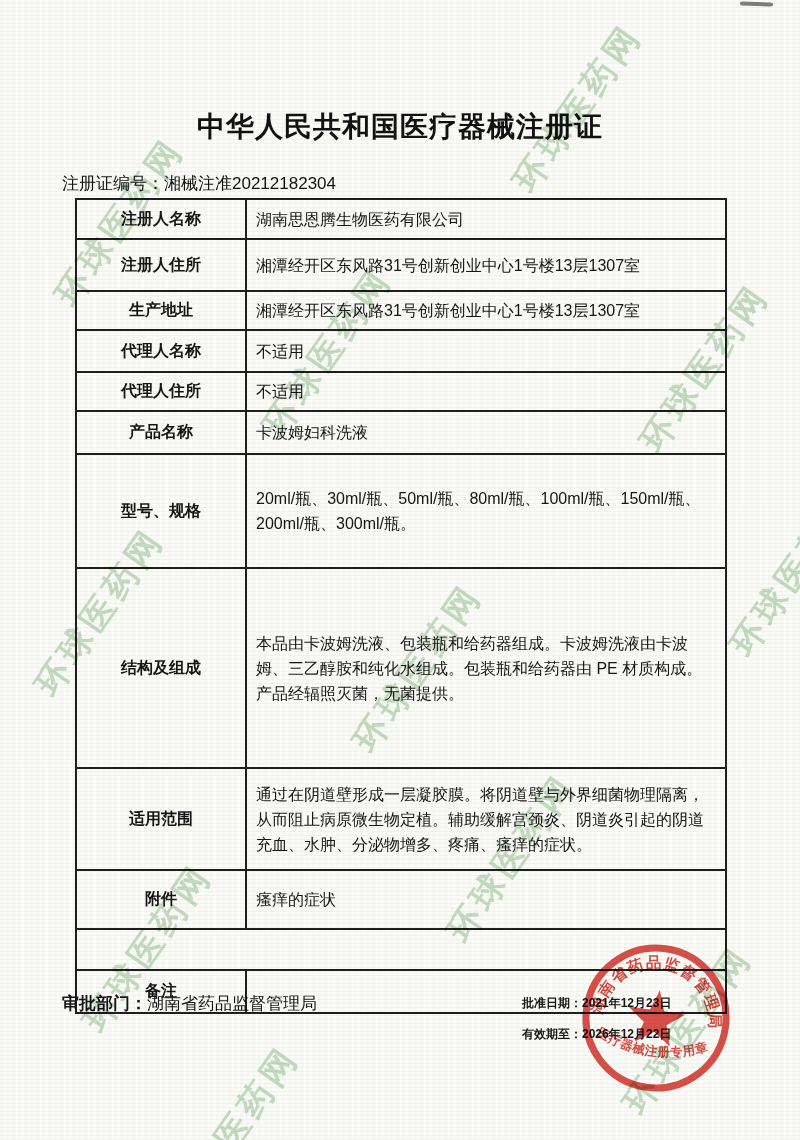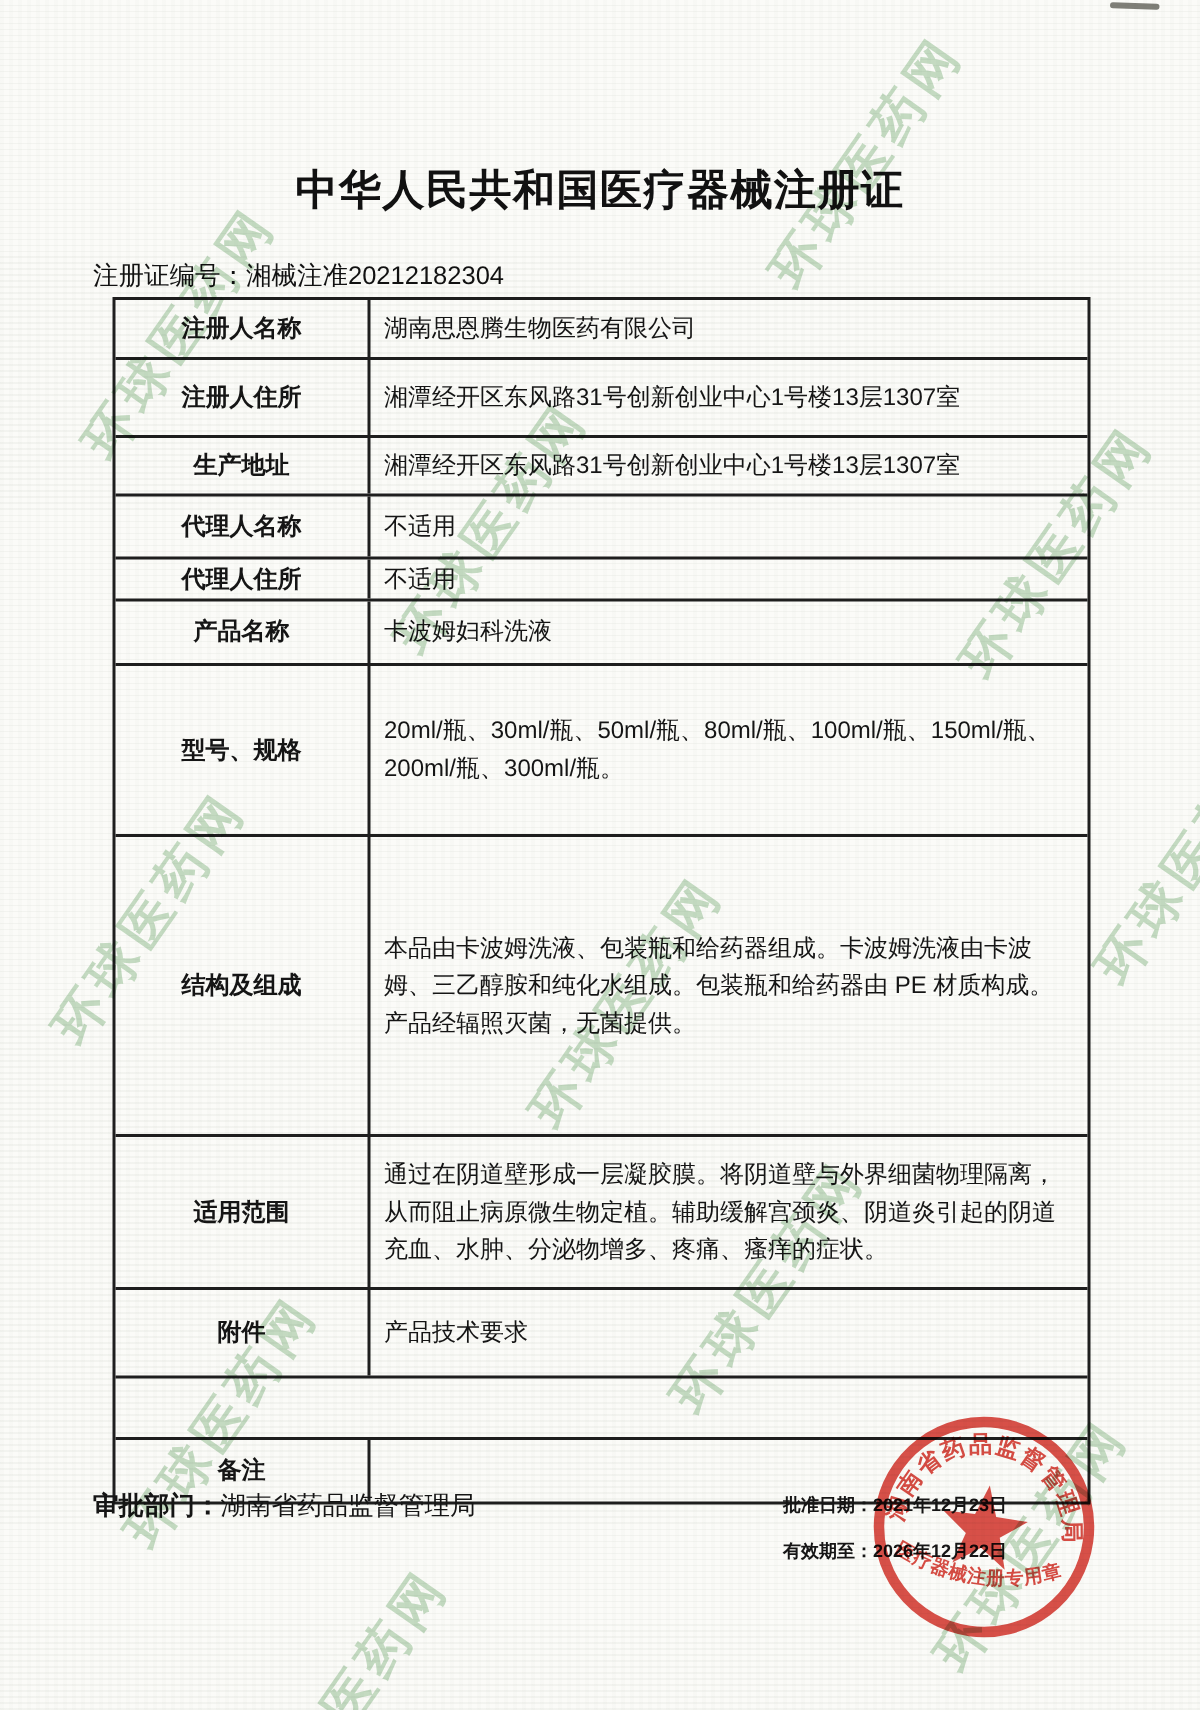--- a/index.html
+++ b/index.html
@@ -23,21 +23,21 @@
   .cert-table{
     position:absolute;top:198px;left:75px;width:652px;
     border:2px solid #1e1e1e;box-sizing:border-box;
     display:flex;flex-direction:column;background:transparent;
   }
   .row{display:flex;box-sizing:border-box;border-bottom:2px solid #1e1e1e;}
   .row:nth-child(1){height:40px}
   .row:nth-child(2){height:52px}
   .row:nth-child(3){height:39px}
   .row:nth-child(4){height:42px}
-  .row:nth-child(5){height:28px}
+  .row:nth-child(5){height:39px}
   .row:nth-child(6){height:43px}
   .row:nth-child(7){height:114px}
   .row:nth-child(8){height:200px}
   .row:nth-child(9){height:102px}
   .row:nth-child(10){height:59px}
   .row:nth-child(11){height:41px}
   .row:nth-child(12){height:41px;border-bottom:none}
   .cl{
     width:170px;flex:0 0 170px;border-right:2px solid #1e1e1e;box-sizing:border-box;
     display:flex;align-items:center;justify-content:center;
@@ -122,21 +122,21 @@
     <div class="row">
       <div class="cl">结构及组成</div>
       <div class="cv">本品由卡波姆洗液、包装瓶和给药器组成。卡波姆洗液由卡波姆、三乙醇胺和纯化水组成。包装瓶和给药器由 PE 材质构成。产品经辐照灭菌，无菌提供。</div>
     </div>
     <div class="row">
       <div class="cl">适用范围</div>
       <div class="cv">通过在阴道壁形成一层凝胶膜。将阴道壁与外界细菌物理隔离，从而阻止病原微生物定植。辅助缓解宫颈炎、阴道炎引起的阴道充血、水肿、分泌物增多、疼痛、瘙痒的症状。</div>
     </div>
     <div class="row">
       <div class="cl">附件</div>
-      <div class="cv">产品技术要求</div>
+      <div class="cv">瘙痒的症状</div>
     </div>
     <div class="row">
       <div class="cv"></div>
     </div>
     <div class="row">
       <div class="cl">备注</div>
       <div class="cv"></div>
     </div>
   </div>
 

